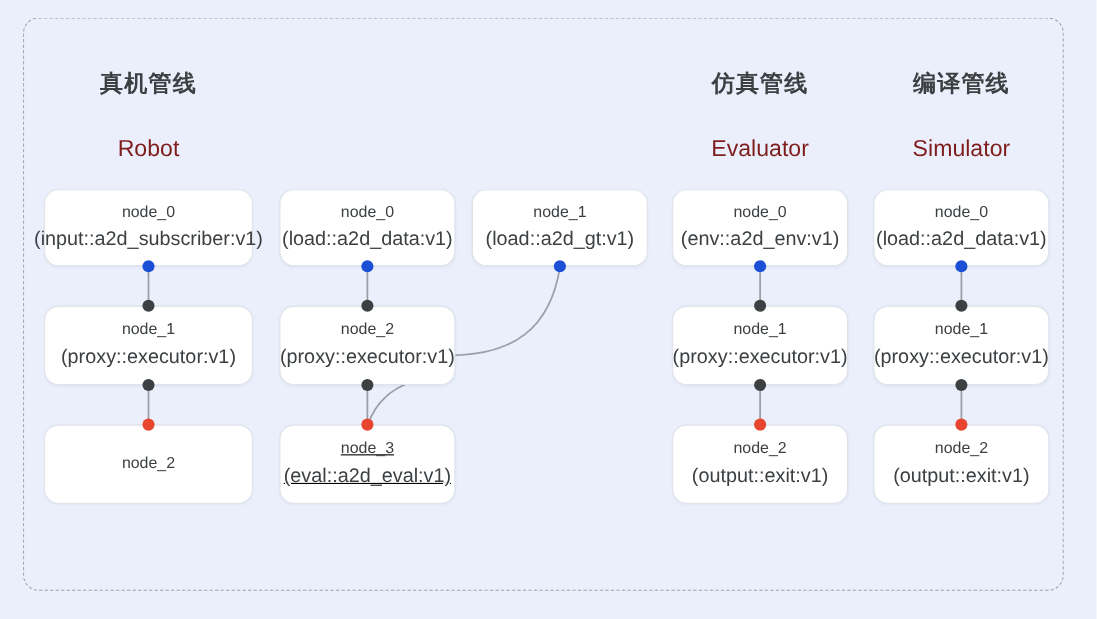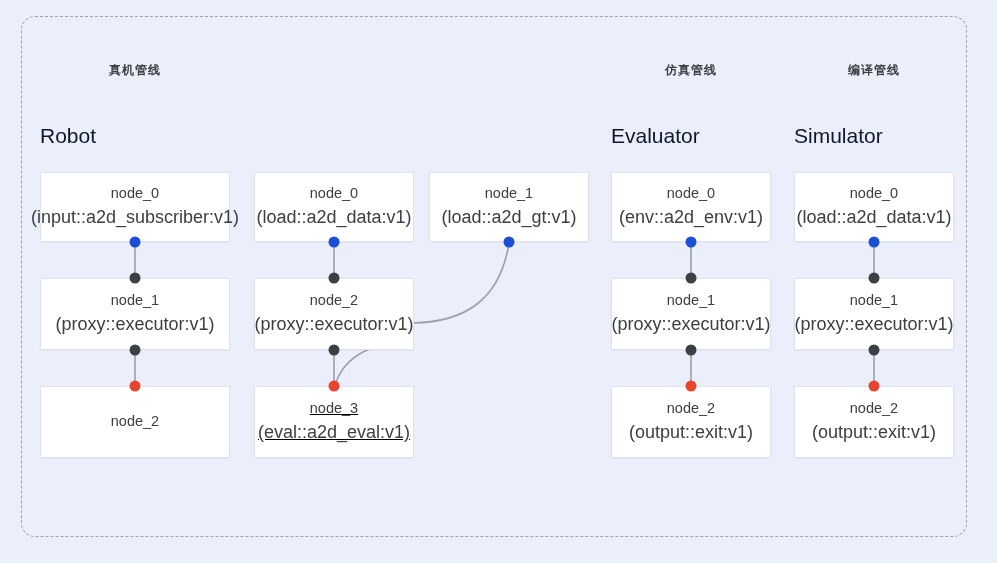--- a/index.html
+++ b/index.html
@@ -38,41 +38,41 @@
   }
   .column {
     position: absolute;
     top: 0;
   }
   .col-title-cn {
     position: absolute;
     width: 100%;
     text-align: center;
     top: 62px;
-    font-size: 12px;
+    font-size: 21px;
     font-weight: bold;
     color: #3c4043;
     letter-spacing: 1px;
     white-space: nowrap;
   }
   .col-title-en {
     position: absolute;
     width: 100%;
-    text-align: left;
+    text-align: center;
     top: 124px;
     font-size: 21px;
     font-weight: normal;
-    color: #0f172a;
+    color: #7f1d1d;
     white-space: nowrap;
   }
   .node {
     position: absolute;
     background: #ffffff;
     border: 1px solid #dfe3ea;
-    border-radius: 1px;
+    border-radius: 13px;
     box-sizing: border-box;
     display: flex;
     flex-direction: column;
     align-items: center;
     justify-content: center;
     box-shadow: 0 1px 2px rgba(30,40,70,0.045);
   }
   .node-id {
     font-size: 14.5px;
     color: #3c4043;

